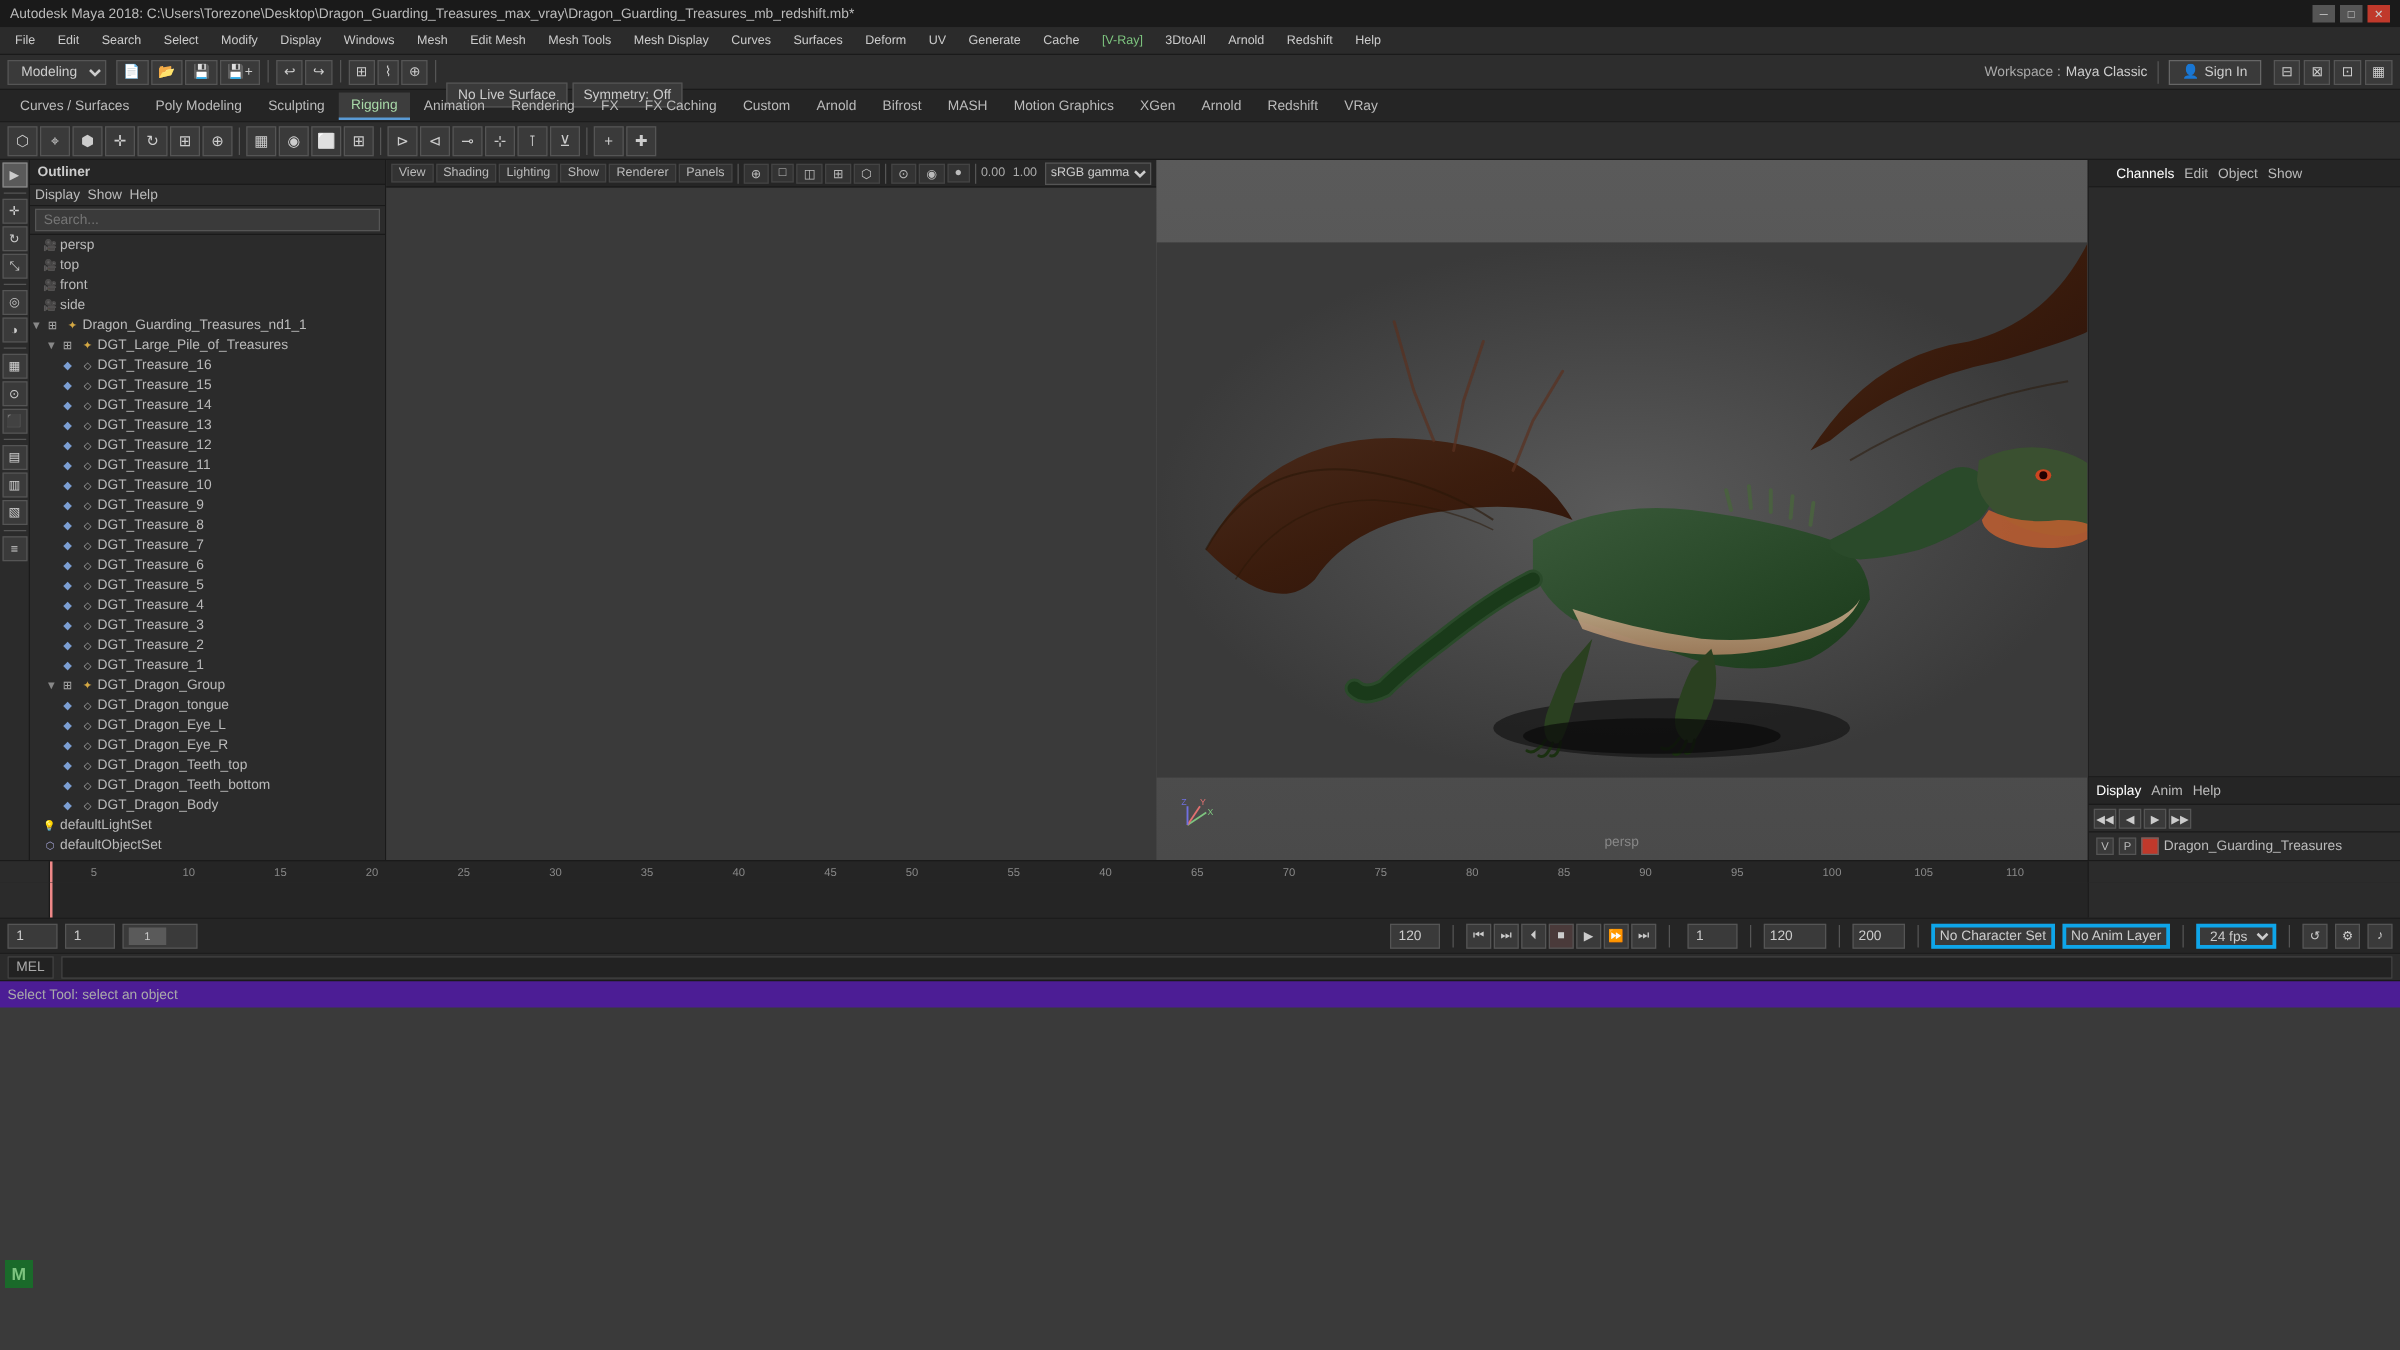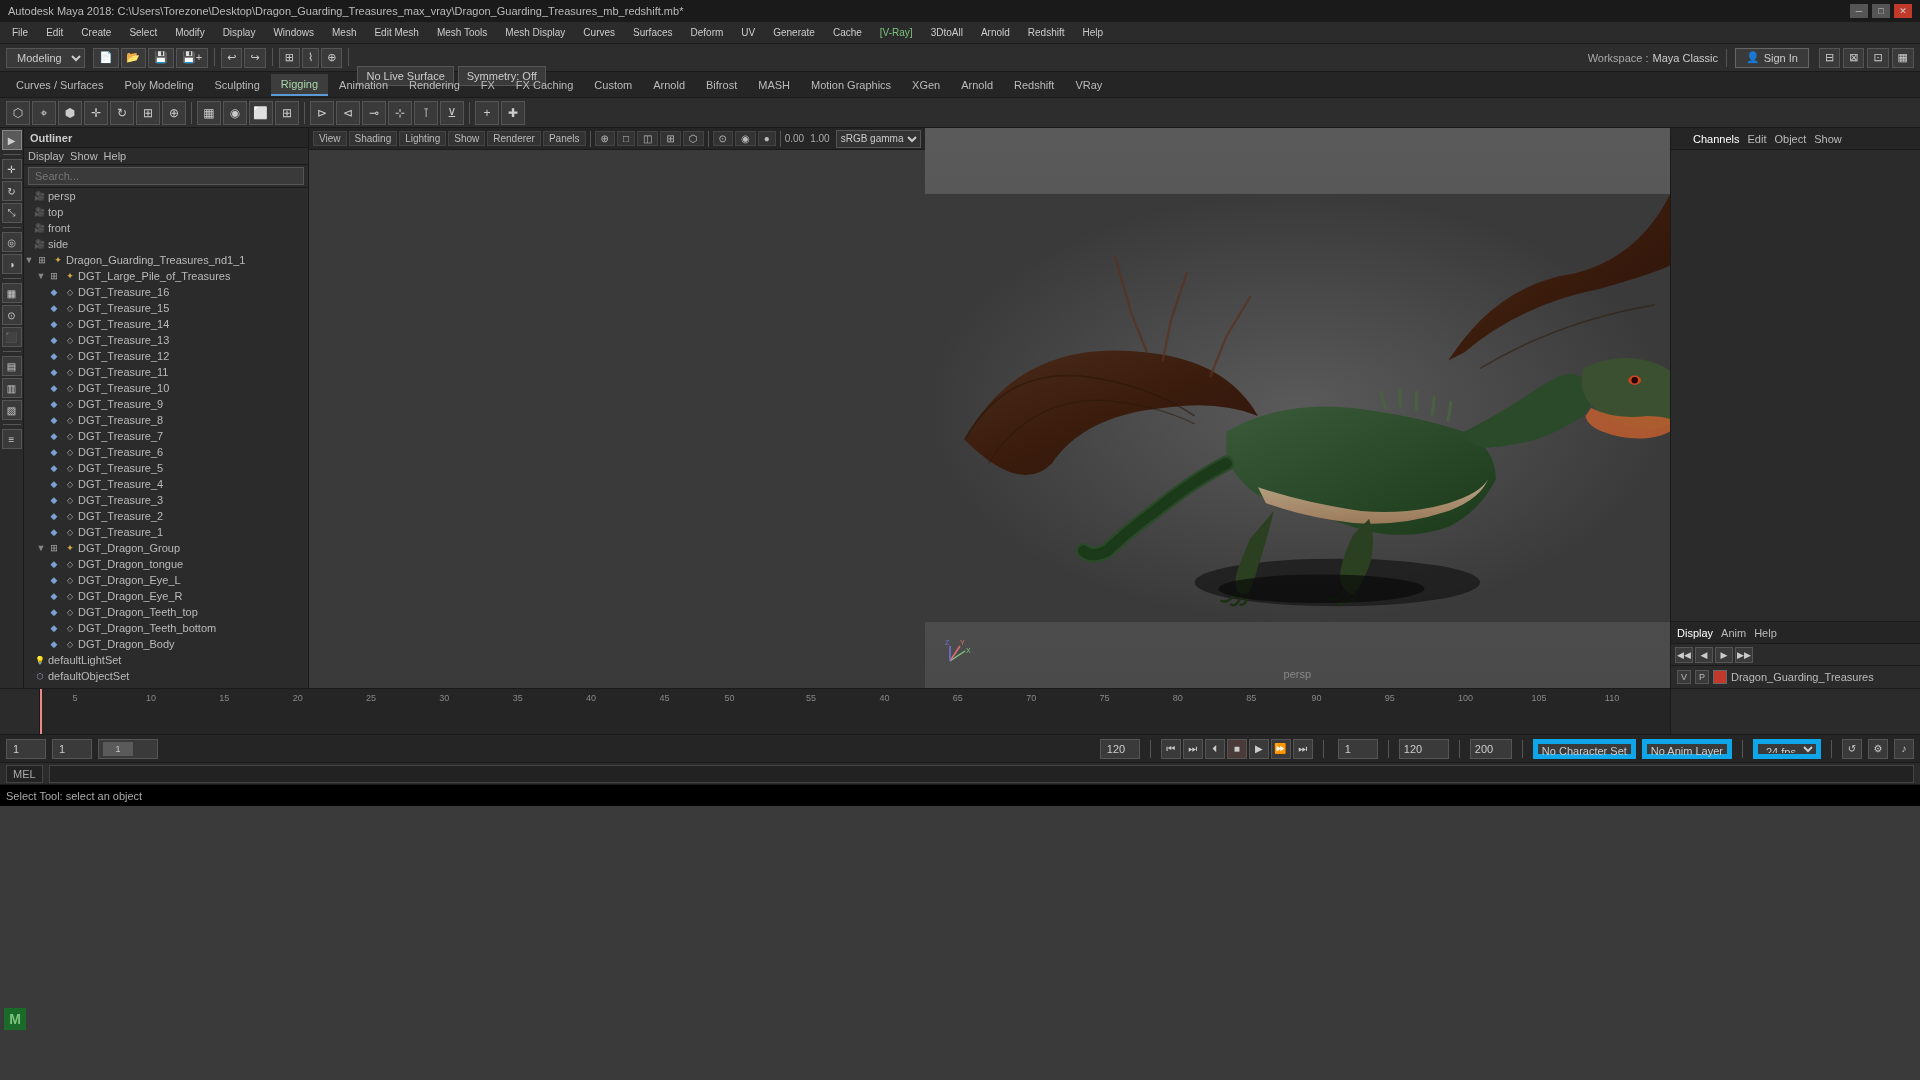--- a/index.html
+++ b/index.html
@@ -91,51 +91,51 @@
     .layer-vp { width: 14px; height: 14px; display: flex; align-items: center; justify-content: center; font-size: 9px; color: #bbb; cursor: pointer; border: 1px solid #555; background: #3a3a3a; }
     .layer-color { width: 14px; height: 14px; border: 1px solid #666; }
     .layer-label { font-size: 11px; color: #bbb; }
 
     
     #bottom-bar { height: 28px; background: #252525; display: flex; align-items: center; padding: 0 6px; gap: 6px; border-top: 1px solid #1a1a1a; }
     .bb-field { background: #3a3a3a; border: 1px solid #555; color: #ccc; padding: 1px 6px; font-size: 11px; height: 20px; width: 50px; }
     .bb-playback { display: flex; gap: 2px; }
     .bb-btn { background: #3a3a3a; border: 1px solid #555; color: #ccc; width: 20px; height: 20px; font-size: 10px; cursor: pointer; display: flex; align-items: center; justify-content: center; }
     .bb-sep { width: 1px; height: 18px; background: #555; margin: 0 4px; }
-    .bb-dropdown { background: #3a3a3a; border: 5px solid #0ea5e9; color: #ccc; padding: 1px 4px; font-size: 11px; height: 20px; }
+    .bb-dropdown { background: #3a3a3a; border: 3px solid #0ea5e9; color: #ccc; padding: 1px 4px; font-size: 11px; height: 20px; }
     .bb-range { width: 80px; background: #3a3a3a; border: 1px solid #555; color: #ccc; padding: 1px 4px; font-size: 11px; height: 20px; }
 
     
     #mel-bar { height: 22px; background: #2b2b2b; display: flex; align-items: center; padding: 0 6px; gap: 6px; border-top: 1px solid #1a1a1a; }
     #mel-label { font-size: 11px; color: #aaa; background: #222; padding: 2px 6px; border: 1px solid #444; cursor: pointer; }
     #mel-input { flex: 1; background: #222; border: 1px solid #444; color: #ccc; padding: 2px 6px; font-size: 11px; height: 18px; }
 
     
-    #status-bar { height: 22px; background: #000000; display: flex; align-items: center; padding: 0 6px; border-top: 1px solid #1a1a1a; }
+    #status-bar { height: 22px; background: #4c1d95; display: flex; align-items: center; padding: 0 6px; border-top: 1px solid #1a1a1a; }
     #status-text { font-size: 11px; color: #aaa; }
 
     
     #dragon-svg { position: absolute; top: 0; left: 0; width: 100%; height: 100%; }
   </style>
 </head>
 <body>
 
 <div id="title-bar">
   <span class="title">Autodesk Maya 2018: C:\Users\Torezone\Desktop\Dragon_Guarding_Treasures_max_vray\Dragon_Guarding_Treasures_mb_redshift.mb*</span>
   <div class="win-controls">
     <button class="win-btn">─</button>
     <button class="win-btn">□</button>
     <button class="win-btn close">✕</button>
   </div>
 </div>
 
 <div id="menu-bar">
   <span class="menu-item">File</span>
   <span class="menu-item">Edit</span>
-  <span class="menu-item">Create</span>
+  <span class="menu-item">Search</span>
   <span class="menu-item">Select</span>
   <span class="menu-item">Modify</span>
   <span class="menu-item">Display</span>
   <span class="menu-item">Windows</span>
   <span class="menu-item">Mesh</span>
   <span class="menu-item">Edit Mesh</span>
   <span class="menu-item">Mesh Tools</span>
   <span class="menu-item">Mesh Display</span>
   <span class="menu-item">Curves</span>
   <span class="menu-item">Surfaces</span>

